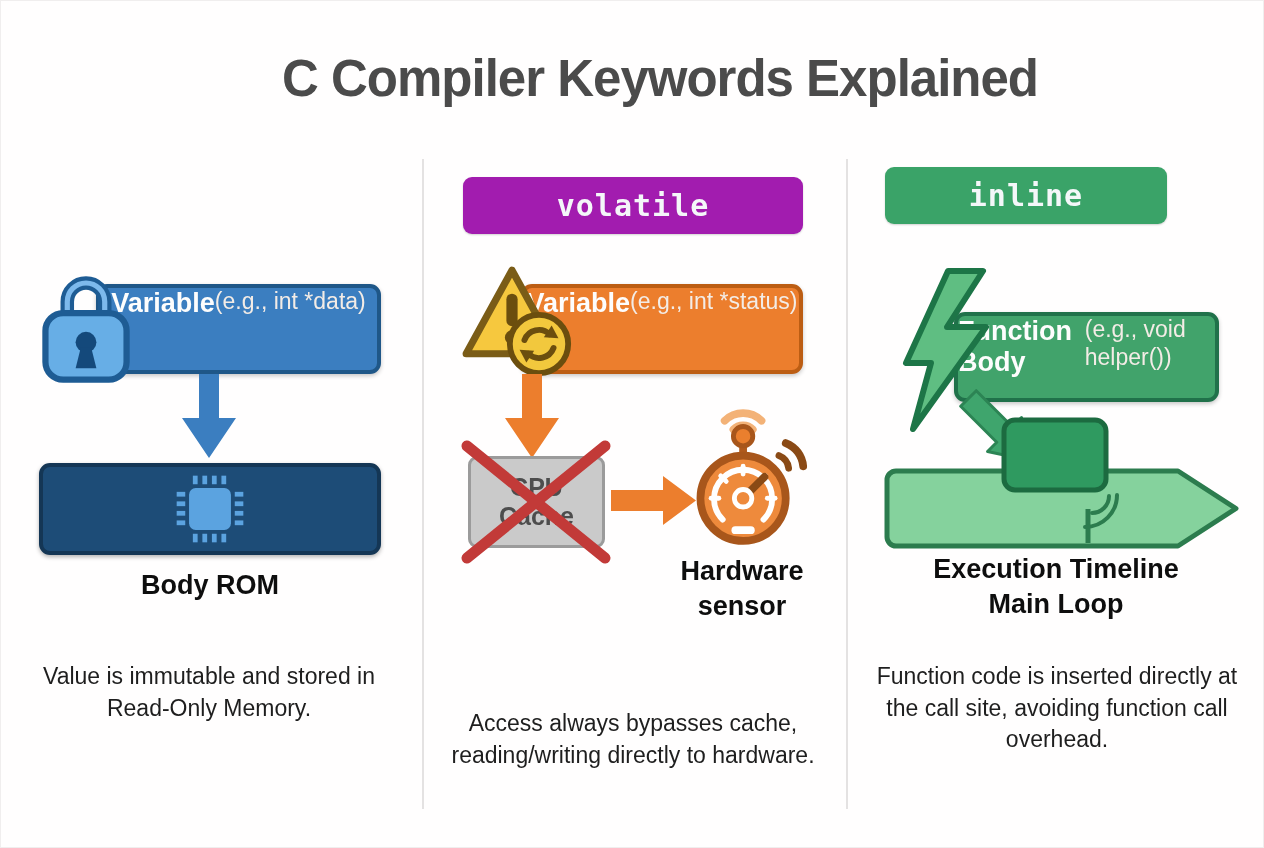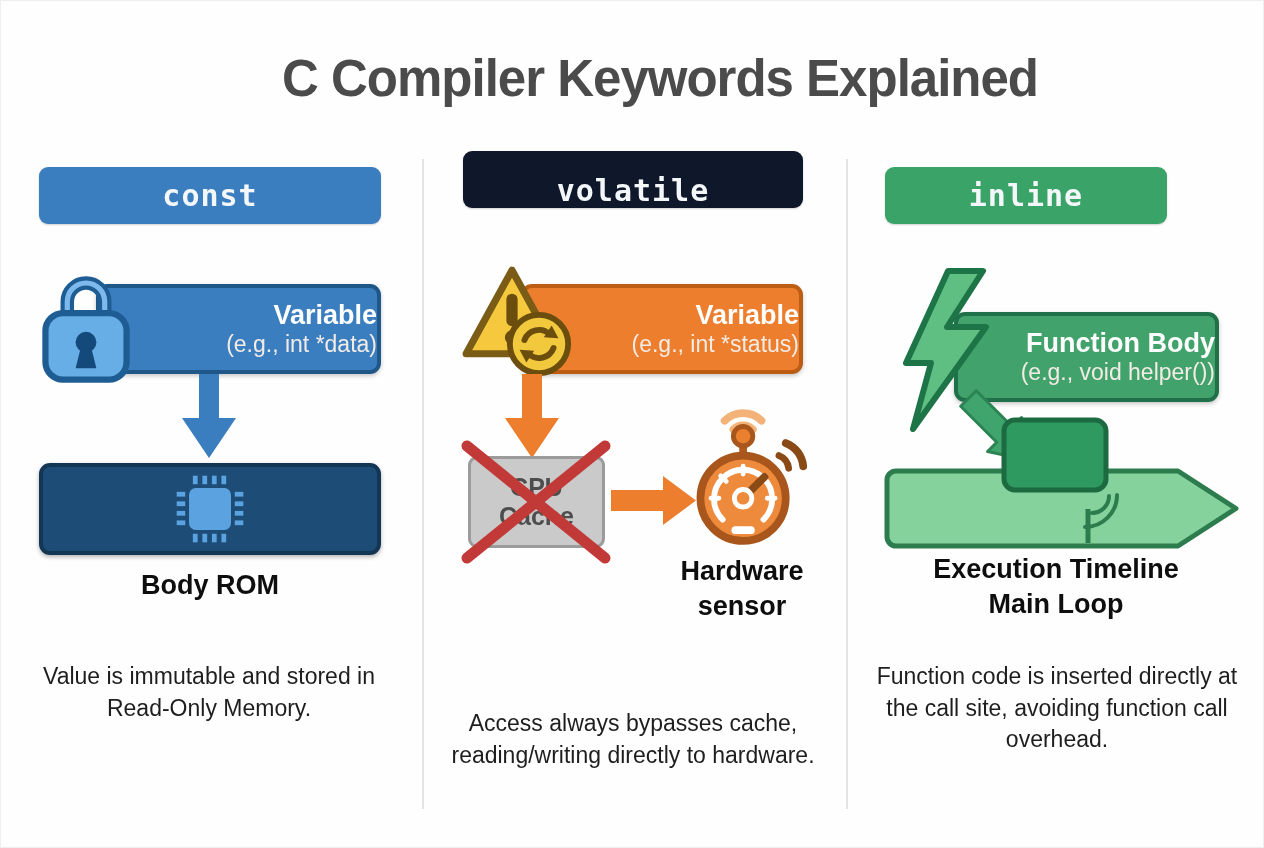--- a/index.html
+++ b/index.html
@@ -14,21 +14,21 @@
   }
   .divider{position:absolute;top:158px;height:650px;width:2px;background:#e4e2e2;}
   .kw-badge{
     position:absolute;height:57px;border-radius:9px;
     display:flex;align-items:center;justify-content:center;
     font-family:"DejaVu Sans Mono",monospace;font-weight:bold;font-size:30px;
     color:#f4f7f9;letter-spacing:1px;box-shadow:0 1px 2px rgba(0,0,0,.18);
   }
   .src-box{
     position:absolute;height:90px;border-radius:11px;box-sizing:border-box;
-    display:flex;flex-direction:column;align-items:flex-end;justify-content:center;
+    display:flex;flex-direction:row;align-items:flex-start;justify-content:center;
     box-shadow:0 2px 4px rgba(0,0,0,.22);
   }
   .src-title{font-size:27px;font-weight:bold;color:#fdfdfd;line-height:1.15;}
   .src-sub{font-size:23px;color:#f3ece6;line-height:1.2;}
   .icon-abs{position:absolute;}
   .target-box-blue{
     position:absolute;left:38px;top:462px;width:342px;height:92px;
     background:#1d4c77;border:4px solid #143655;border-radius:11px;box-sizing:border-box;
     display:flex;align-items:center;justify-content:center;box-shadow:0 2px 4px rgba(0,0,0,.3);
   }
@@ -50,23 +50,20 @@
 </head>
 <body>
 
 <div id="canvas">
 
   <div class="title">C Compiler Keywords Explained</div>
 
   <div class="divider" style="left:421px;"></div>
   <div class="divider" style="left:845px;"></div>
 
-  <div class="kw-badge" style="left:38px;top:166px;width:342px;background:#3b7ec0;">
-    <span>const</span>
-  </div>
 
   <div class="src-box" style="left:95px;top:283px;width:285px;background:#3b7ec0;border:4px solid #1f5788;">
     <div class="src-title">Variable</div>
     <div class="src-sub">(e.g., int *data)</div>
   </div>
 
   <svg class="icon-abs" style="left:33px;top:258px;" width="104" height="127" viewBox="0 0 100 122">
     <path d="M32 60 V41 a18 18 0 0 1 36 0 V60" fill="none" stroke="#1e5c94" stroke-width="13"></path>
     <path d="M32 60 V41 a18 18 0 0 1 36 0 V60" fill="none" stroke="#7db9ec" stroke-width="5"></path>
     <rect x="11" y="52" width="78" height="64" rx="17" fill="#67aee6" stroke="#1e5c94" stroke-width="6"></rect>
@@ -99,21 +96,21 @@
         <rect x="68" y="44" width="9" height="5"></rect>
           <rect x="68" y="54" width="9" height="5"></rect>
       </g>
     </svg>
   </div>
 
   <div class="diagram-label" style="left:38px;top:567px;width:342px;">Body ROM</div>
 
   <div class="caption" style="left:30px;top:660px;width:356px;">Value is immutable and stored in Read-Only Memory.</div>
 
-  <div class="kw-badge" style="left:462px;top:150px;width:340px;background:#0f172a;align-items:flex-end;">
+  <div class="kw-badge" style="left:462px;top:176px;width:340px;background:#a21caf;">
     <span>volatile</span>
   </div>
 
   <div class="src-box" style="left:520px;top:283px;width:282px;background:#ec7e2d;border:4px solid #bc5d13;">
     <div class="src-title">Variable</div>
     <div class="src-sub">(e.g., int *status)</div>
   </div>
 
   <svg class="icon-abs" style="left:458px;top:262px;" width="106" height="100" viewBox="0 0 104 98">
     <polygon points="52,7 97,89 7,89" fill="#f6c83e" stroke="#7a5c17" stroke-width="7" stroke-linejoin="round"></polygon>

